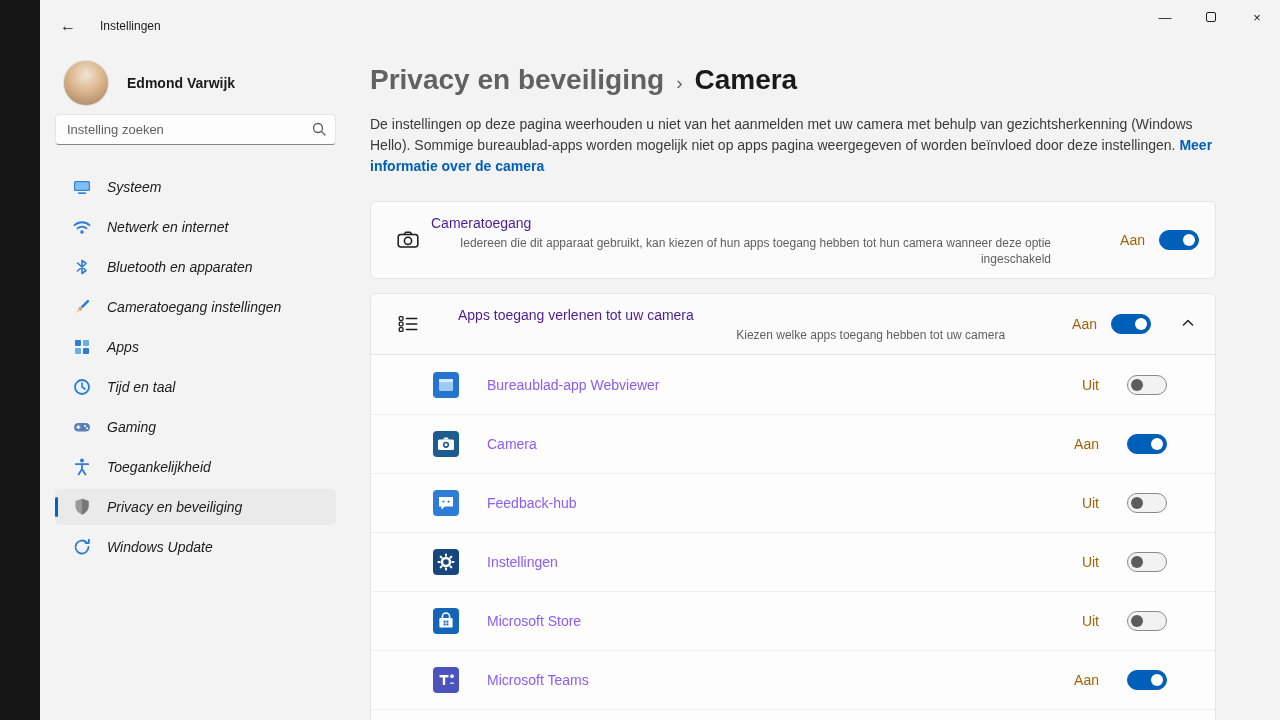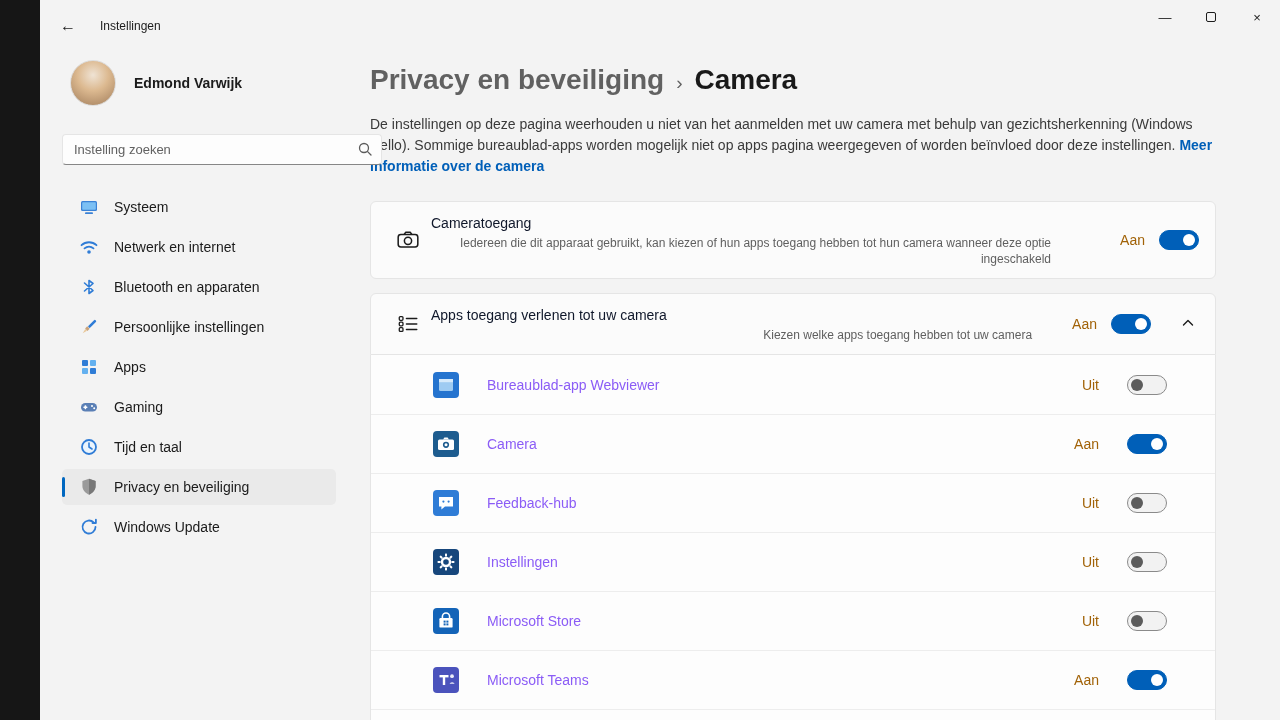--- a/index.html
+++ b/index.html
@@ -14,54 +14,54 @@
   .titlebar-left { display:flex; align-items:center; margin-top:10px; margin-left:12px; }
   .back-btn { width:32px; height:32px; border:none; background:transparent; font-size:16px; color:#1b1b1b; border-radius:4px; cursor:pointer; font-family:inherit; }
   .window-title { font-size:12px; color:#1b1b1b; margin-left:16px; }
   .window-controls { display:flex; }
   .window-controls button { width:46px; height:34px; border:none; background:transparent; font-size:13px; color:#1b1b1b; cursor:pointer; font-family:inherit; display:flex; align-items:center; justify-content:center; }
   .maximize-box { display:inline-block; width:10px; height:10px; border:1px solid #1b1b1b; border-radius:2px; }
 
   .window-body { flex:1; display:flex; min-height:0; }
 
   
-  .sidebar { width:320px; flex:none; padding-left:22px; }
+  .sidebar { width:320px; flex:none; padding-left:15px; }
   .profile { display:flex; align-items:center; gap:18px; margin-top:10px; margin-left:8px; }
   .avatar { width:46px; height:46px; border-radius:50%; background:radial-gradient(circle at 50% 32%, #efe3d4 0%, #dcb990 42%, #a07c5a 100%); border:1px solid #ddd; }
   .profile-name { font-size:14px; font-weight:bold; color:#1b1b1b; }
-  .searchbox { position:relative; width:320px; margin-top:28px; }
+  .searchbox { position:relative; width:281px; margin-top:8px; }
   .searchbox input { width:100%; height:31px; border:1px solid #e5e5e5; border-bottom:1px solid #868686; border-radius:4px; background:#fdfdfd; padding:0 32px 0 11px; font-size:13px; font-family:inherit; color:#1b1b1b; }
   .searchbox input::placeholder { color:#616161; }
   .search-icon { position:absolute; right:9px; top:7px; width:16px; height:16px; }
   .nav { margin-top:24px; padding-right:24px; }
   .nav-item { position:relative; display:flex; align-items:center; gap:15px; height:36px; padding-left:17px; border-radius:5px; margin-bottom:4px; cursor:pointer; }
   .nav-item.selected { background:#eaeaea; }
   .nav-item.selected::before { content:""; position:absolute; left:0; top:8px; bottom:8px; width:3px; border-radius:2px; background:#0067c0; }
   .nav-icon { width:20px; height:20px; flex:none; display:flex; }
-  .nav-label { font-size:14px; color:#1b1b1b; }
+  .nav-label { font-size:14px; color:#1b1b1b;font-style:italic; }
 
   
   .main { flex:1; min-width:0; padding:0 64px 0 10px; }
   .breadcrumb { margin-top:14px; font-size:28px; font-weight:600; display:flex; align-items:baseline; gap:12px; }
   .crumb-parent { color:#616161; cursor:pointer; }
   .crumb-sep { color:#616161; font-size:19px; font-weight:400; }
   .crumb-current { color:#191919; }
   .page-desc { margin-top:18px; font-size:14px; line-height:21px; color:#3a3a3a; }
   .page-desc a { color:#005fb8; font-weight:600; text-decoration:none; cursor:pointer; }
 
   .card { margin-top:24px; background:#fbfbfb; border:1px solid #e5e5e5; border-radius:6px; display:flex; align-items:center; padding:11px 16px 11px 14px; }
   .card-icon { width:46px; flex:none; display:flex; justify-content:center; }
   .card-text { flex:1; min-width:0; padding-right:40px; }
-  .card-title { font-size:14px; color:#0f172a; line-height:20px; }
+  .card-title { font-size:14px; color:#4c1d95; line-height:20px; }
   .card-sub { font-size:12px; color:#5f5f5f; line-height:16px; margin-top:2px; max-width:620px;text-align:right; }
   .card-controls { display:flex; align-items:center; gap:14px; flex:none; }
   .state-label { font-size:14px; color:#a16207; }
 
   .expander { margin-top:14px; }
-  .expander-header { margin-top:0; border-radius:6px 6px 0 0; }
+  .expander-header { margin-top:0; border-radius:6px 6px 0 0;gap:27px; }
   .chevron-btn { width:22px; height:22px; margin-left:12px; display:flex; align-items:center; justify-content:center; background:transparent; border:none; cursor:pointer; }
   .app-rows { background:#fdfdfd; border:1px solid #e5e5e5; border-top:none; border-radius:0 0 6px 6px; }
   .app-row { display:flex; align-items:center; height:59px; padding-left:62px; padding-right:48px; border-top:1px solid #ededed; }
   .app-row:first-child { border-top:none; }
   .app-icon { width:26px; height:26px; flex:none; display:flex; }
   .app-name { font-size:14px; color:#8b5cf6; margin-left:28px; margin-right:auto; }
   .app-row .state-label { margin-right:14px; }
   .app-row .toggle { margin-left:14px; }
   .app-row.partial { height:59px; }
 
@@ -147,53 +147,62 @@
           <div class="nav-item">
             <span class="nav-icon">
                 <svg viewBox="0 0 20 20">
                   <g transform="rotate(45 10 10)">
                     <rect x="8.7" y="0.5" width="2.6" height="10" rx="1.1" fill="#2f7cd6"></rect>
                     <rect x="8.3" y="10.8" width="3.4" height="3" fill="#c9a27a"></rect>
                     <path d="M8.8 14 h2.4 l-1.2 5 z" fill="#e8c79a"></path>
                   </g>
                 </svg>
               </span>
-            <span class="nav-label">Persoonlijke instellingen</span>
+            <span class="nav-label">Cameratoegang instellingen</span>
           </div>
           <div class="nav-item">
             <span class="nav-icon">
                 <svg viewBox="0 0 20 20">
                   <rect x="3" y="3" width="6" height="6" rx="1" fill="#2f7cd6"></rect>
                   <rect x="11" y="3" width="6" height="6" rx="1" fill="#63b0ef"></rect>
                   <rect x="3" y="11" width="6" height="6" rx="1" fill="#63b0ef"></rect>
                   <rect x="11" y="11" width="6" height="6" rx="1" fill="#2f7cd6"></rect>
                 </svg>
               </span>
             <span class="nav-label">Apps</span>
+          </div>
+          <div class="nav-item">
+            <span class="nav-icon">
+                <svg viewBox="0 0 20 20">
+                  <circle cx="10" cy="10" r="7" fill="#eaf4fd" stroke="#2f7cd6" stroke-width="1.8"></circle>
+                  <path d="M10 6 V10 L13 12" stroke="#2f7cd6" stroke-width="1.6" fill="none" stroke-linecap="round" stroke-linejoin="round"></path>
+                </svg>
+              </span>
+            <span class="nav-label">Tijd en taal</span>
           </div>
           <div class="nav-item">
             <span class="nav-icon">
                 <svg viewBox="0 0 20 20">
                   <rect x="2" y="6" width="16" height="8.6" rx="4.3" fill="#5a7fb5"></rect>
                   <rect x="5.6" y="8.2" width="1.6" height="4" rx="0.6" fill="#fff"></rect>
                   <rect x="4.4" y="9.4" width="4" height="1.6" rx="0.6" fill="#fff"></rect>
                   <circle cx="13" cy="9" r="1" fill="#fff"></circle>
                   <circle cx="15.2" cy="11.2" r="1" fill="#fff"></circle>
                 </svg>
               </span>
             <span class="nav-label">Gaming</span>
           </div>
           <div class="nav-item">
             <span class="nav-icon">
                 <svg viewBox="0 0 20 20">
-                  <circle cx="10" cy="10" r="7" fill="#eaf4fd" stroke="#2f7cd6" stroke-width="1.8"></circle>
-                  <path d="M10 6 V10 L13 12" stroke="#2f7cd6" stroke-width="1.6" fill="none" stroke-linecap="round" stroke-linejoin="round"></path>
-                </svg>
-              </span>
-            <span class="nav-label">Tijd en taal</span>
+                  <circle cx="10" cy="3.6" r="2" fill="#2f7cd6"></circle>
+                  <path d="M3.8 7.2 H16.2 M10 7.2 V12 M10 12 L6.6 17.4 M10 12 L13.4 17.4" stroke="#2f7cd6" stroke-width="1.8" fill="none" stroke-linecap="round" stroke-linejoin="round"></path>
+                </svg>
+              </span>
+            <span class="nav-label">Toegankelijkheid</span>
           </div>
           <div class="nav-item selected">
             <span class="nav-icon">
                 <svg viewBox="0 0 20 20">
                   <path d="M10 1.8 L16.6 4.1 V9 c0 4.6-4.1 7.6-6.6 8.7 C7.5 16.6 3.4 13.6 3.4 9 V4.1 Z" fill="#9a9a9a"></path>
                   <path d="M10 1.8 L16.6 4.1 V9 c0 4.6-4.1 7.6-6.6 8.7 Z" fill="#787878"></path>
                 </svg>
               </span>
             <span class="nav-label">Privacy en beveiliging</span>
           </div>

